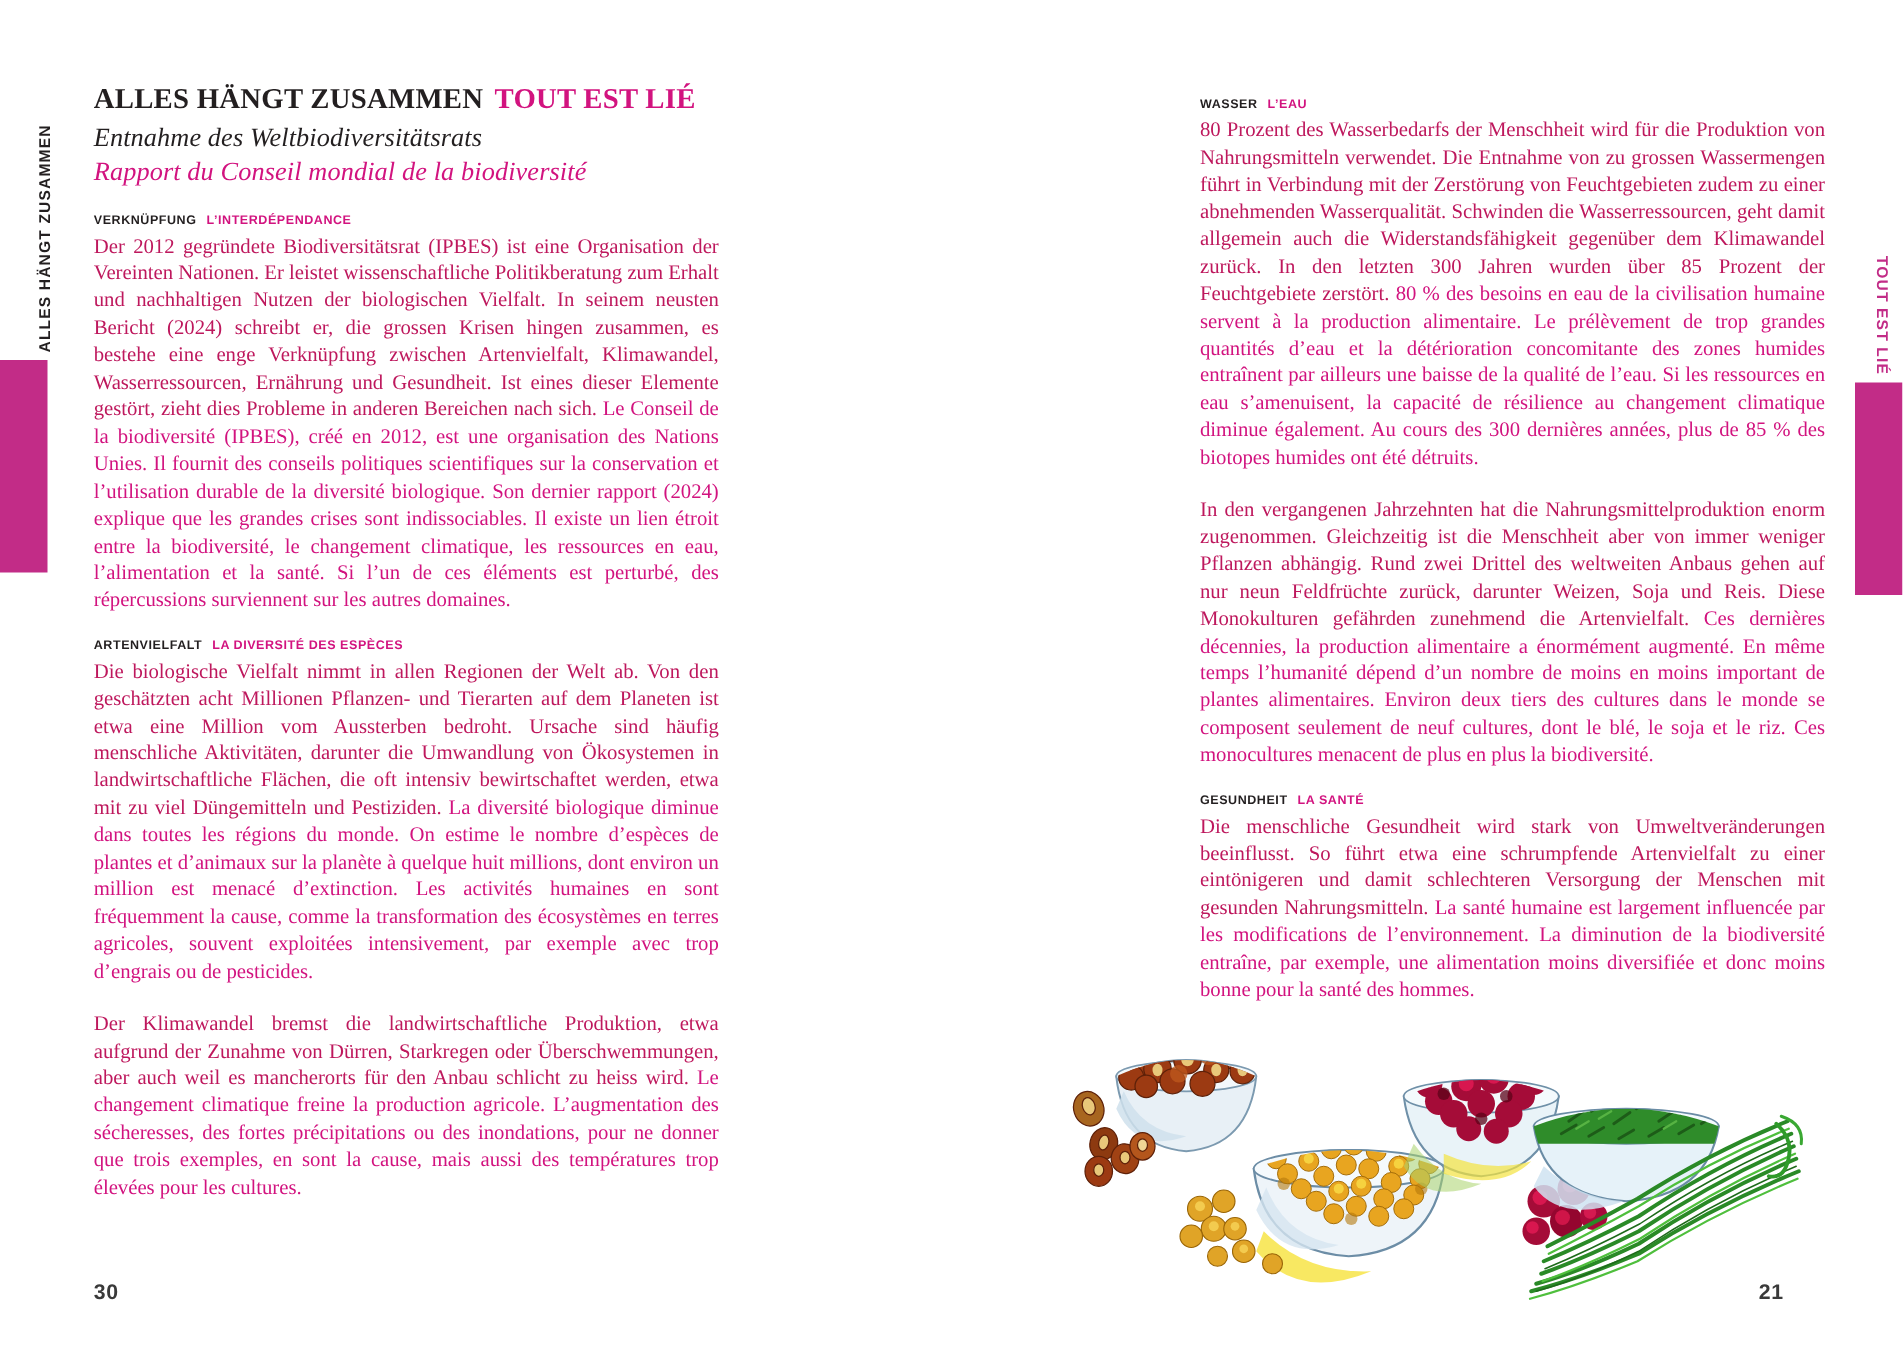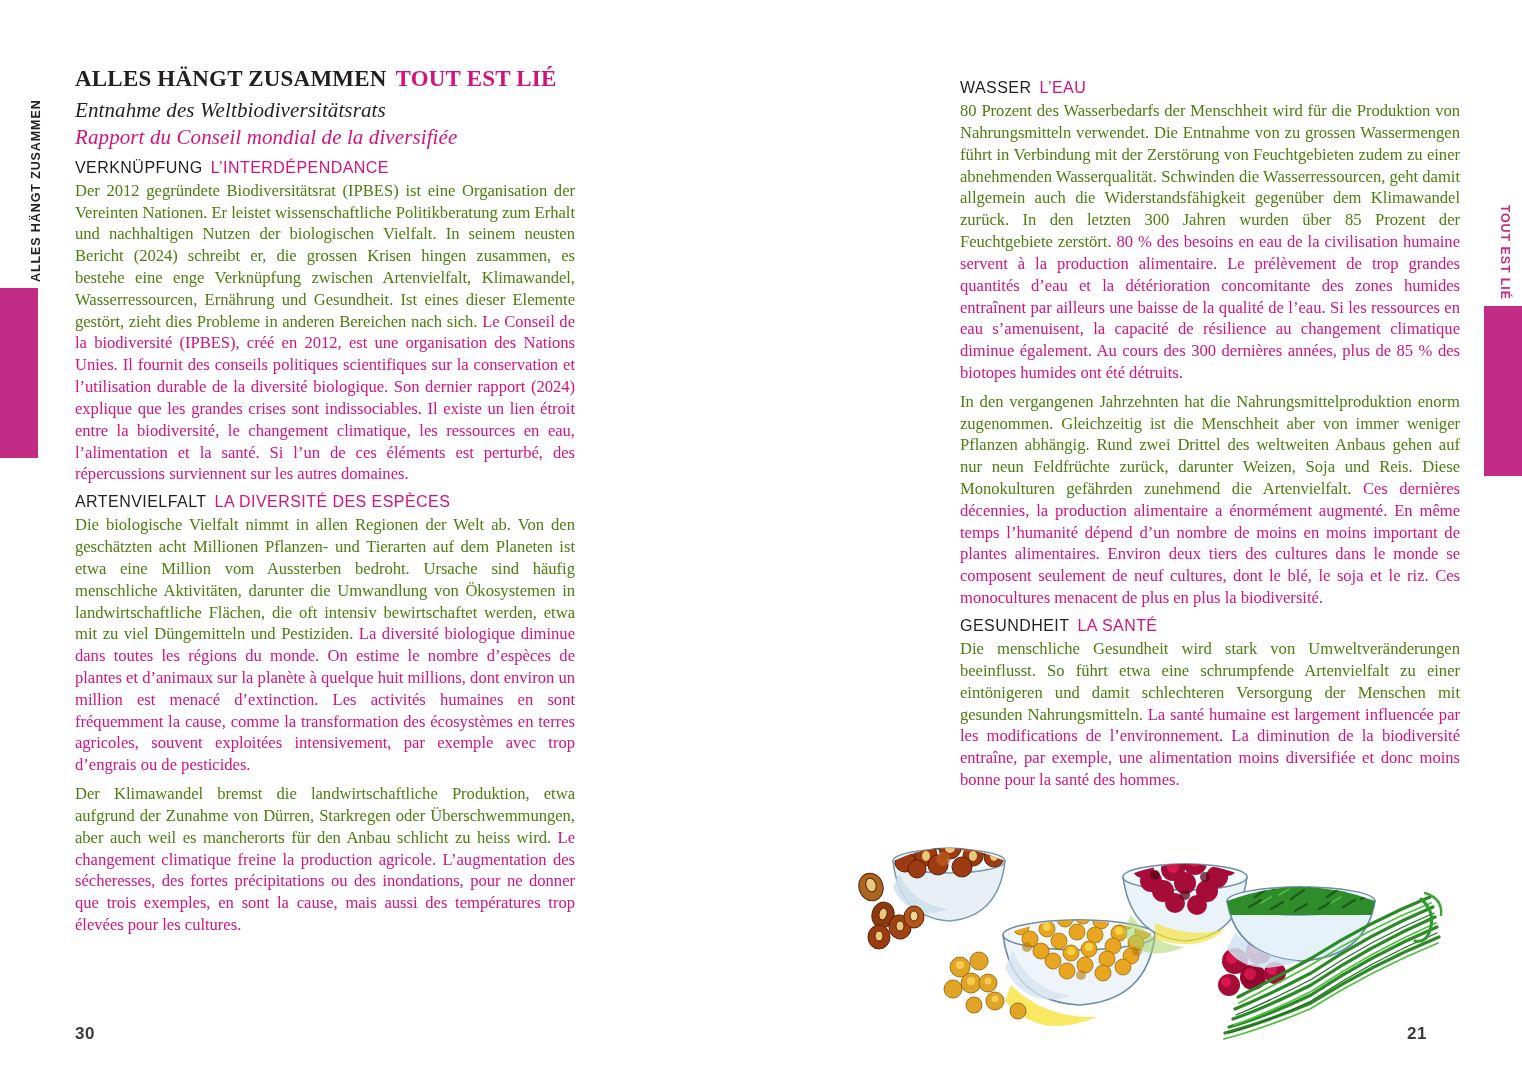--- a/index.html
+++ b/index.html
@@ -91,46 +91,46 @@
     font-style: italic;
     font-size: 21px;
     line-height: 1.27;
     margin: 0;
     letter-spacing: 0.1px;
   }
   .subtitle-de { color: #231f20; }
   .subtitle-fr { color: #d2137f; }
 
   
-  .section { margin-top: 7px; }
+  .section { margin-top: 20px; }
   .page-right .section:first-child { margin-top: 0; }
 
   .sec-head {
     font-family: "Liberation Sans", sans-serif;
-    font-weight: normal;
-    font-size: 16px;
+    font-weight: bold;
+    font-size: 10px;
     letter-spacing: 0.45px;
     text-transform: uppercase;
     margin: 0 0 3px 0;
     line-height: 1.2;
   }
   .sec-head .de { color: #231f20; }
   .sec-head .fr { color: #d2137f; margin-left: 8px; }
 
   .body-text {
     font-family: "Liberation Serif", serif;
     font-size: 16.6px;
     line-height: 1.315;
     text-align: justify;
     margin: 0;
     hyphens: auto;
     -webkit-hyphens: auto;
     letter-spacing: -0.02px;
   }
-  .body-text .de { color: #4d7c0f; font-family: Liberation Serif, serif; }
+  .body-text .de { color: #be185d; font-family: Liberation Serif, serif; }
   .body-text .fr { color: #d2137f; }
   .body-text .fr::before { content: " "; }
 
   
   .page-right .col-inner { padding-top: 78px; }
   .page-left  .col-inner { padding-top: 0; }
 
   
   .folio {
     position: absolute;
@@ -171,21 +171,21 @@
   </div>
 
   <div class="page page-left">
     <div class="col-inner">
 
       <div class="title-block">
         <h1 class="title-main">
           <span class="de">ALLES HÄNGT ZUSAMMEN</span><span class="fr">TOUT EST LIÉ</span>
         </h1>
         <p class="subtitle-de">Entnahme des Weltbiodiversitätsrats</p>
-        <p class="subtitle-fr">Rapport du Conseil mondial de la diversifiée</p>
+        <p class="subtitle-fr">Rapport du Conseil mondial de la biodiversité</p>
       </div>
 
       <div class="section">
         <h2 class="sec-head">
           <span class="de">VERKNÜPFUNG</span><span class="fr">L’INTERDÉPENDANCE</span>
         </h2>
         <p class="body-text">
           <span class="de">Der 2012 gegründete Biodiversitätsrat (IPBES) ist eine Organisation der Vereinten Nationen. Er leistet wissenschaftliche Politikberatung zum Erhalt und nachhaltigen Nutzen der biologischen Vielfalt. In seinem neusten Bericht (2024) schreibt er, die grossen Krisen hingen zusammen, es bestehe eine enge Verknüpfung zwischen Artenvielfalt, Klimawandel, Wasserressourcen, Ernährung und Gesundheit. Ist eines dieser Elemente gestört, zieht dies Probleme in anderen Bereichen nach sich.</span><span class="fr">Le Conseil de la biodiversité (IPBES), créé en 2012, est une organisation des Nations Unies. Il fournit des conseils politiques scientifiques sur la conservation et l’utilisation durable de la diversité biologique. Son dernier rapport (2024) explique que les grandes crises sont indissociables. Il existe un lien étroit entre la biodiversité, le changement climatique, les ressources en eau, l’alimentation et la santé. Si l’un de ces éléments est perturbé, des répercussions surviennent sur les autres domaines.</span>
         </p>
       </div>

